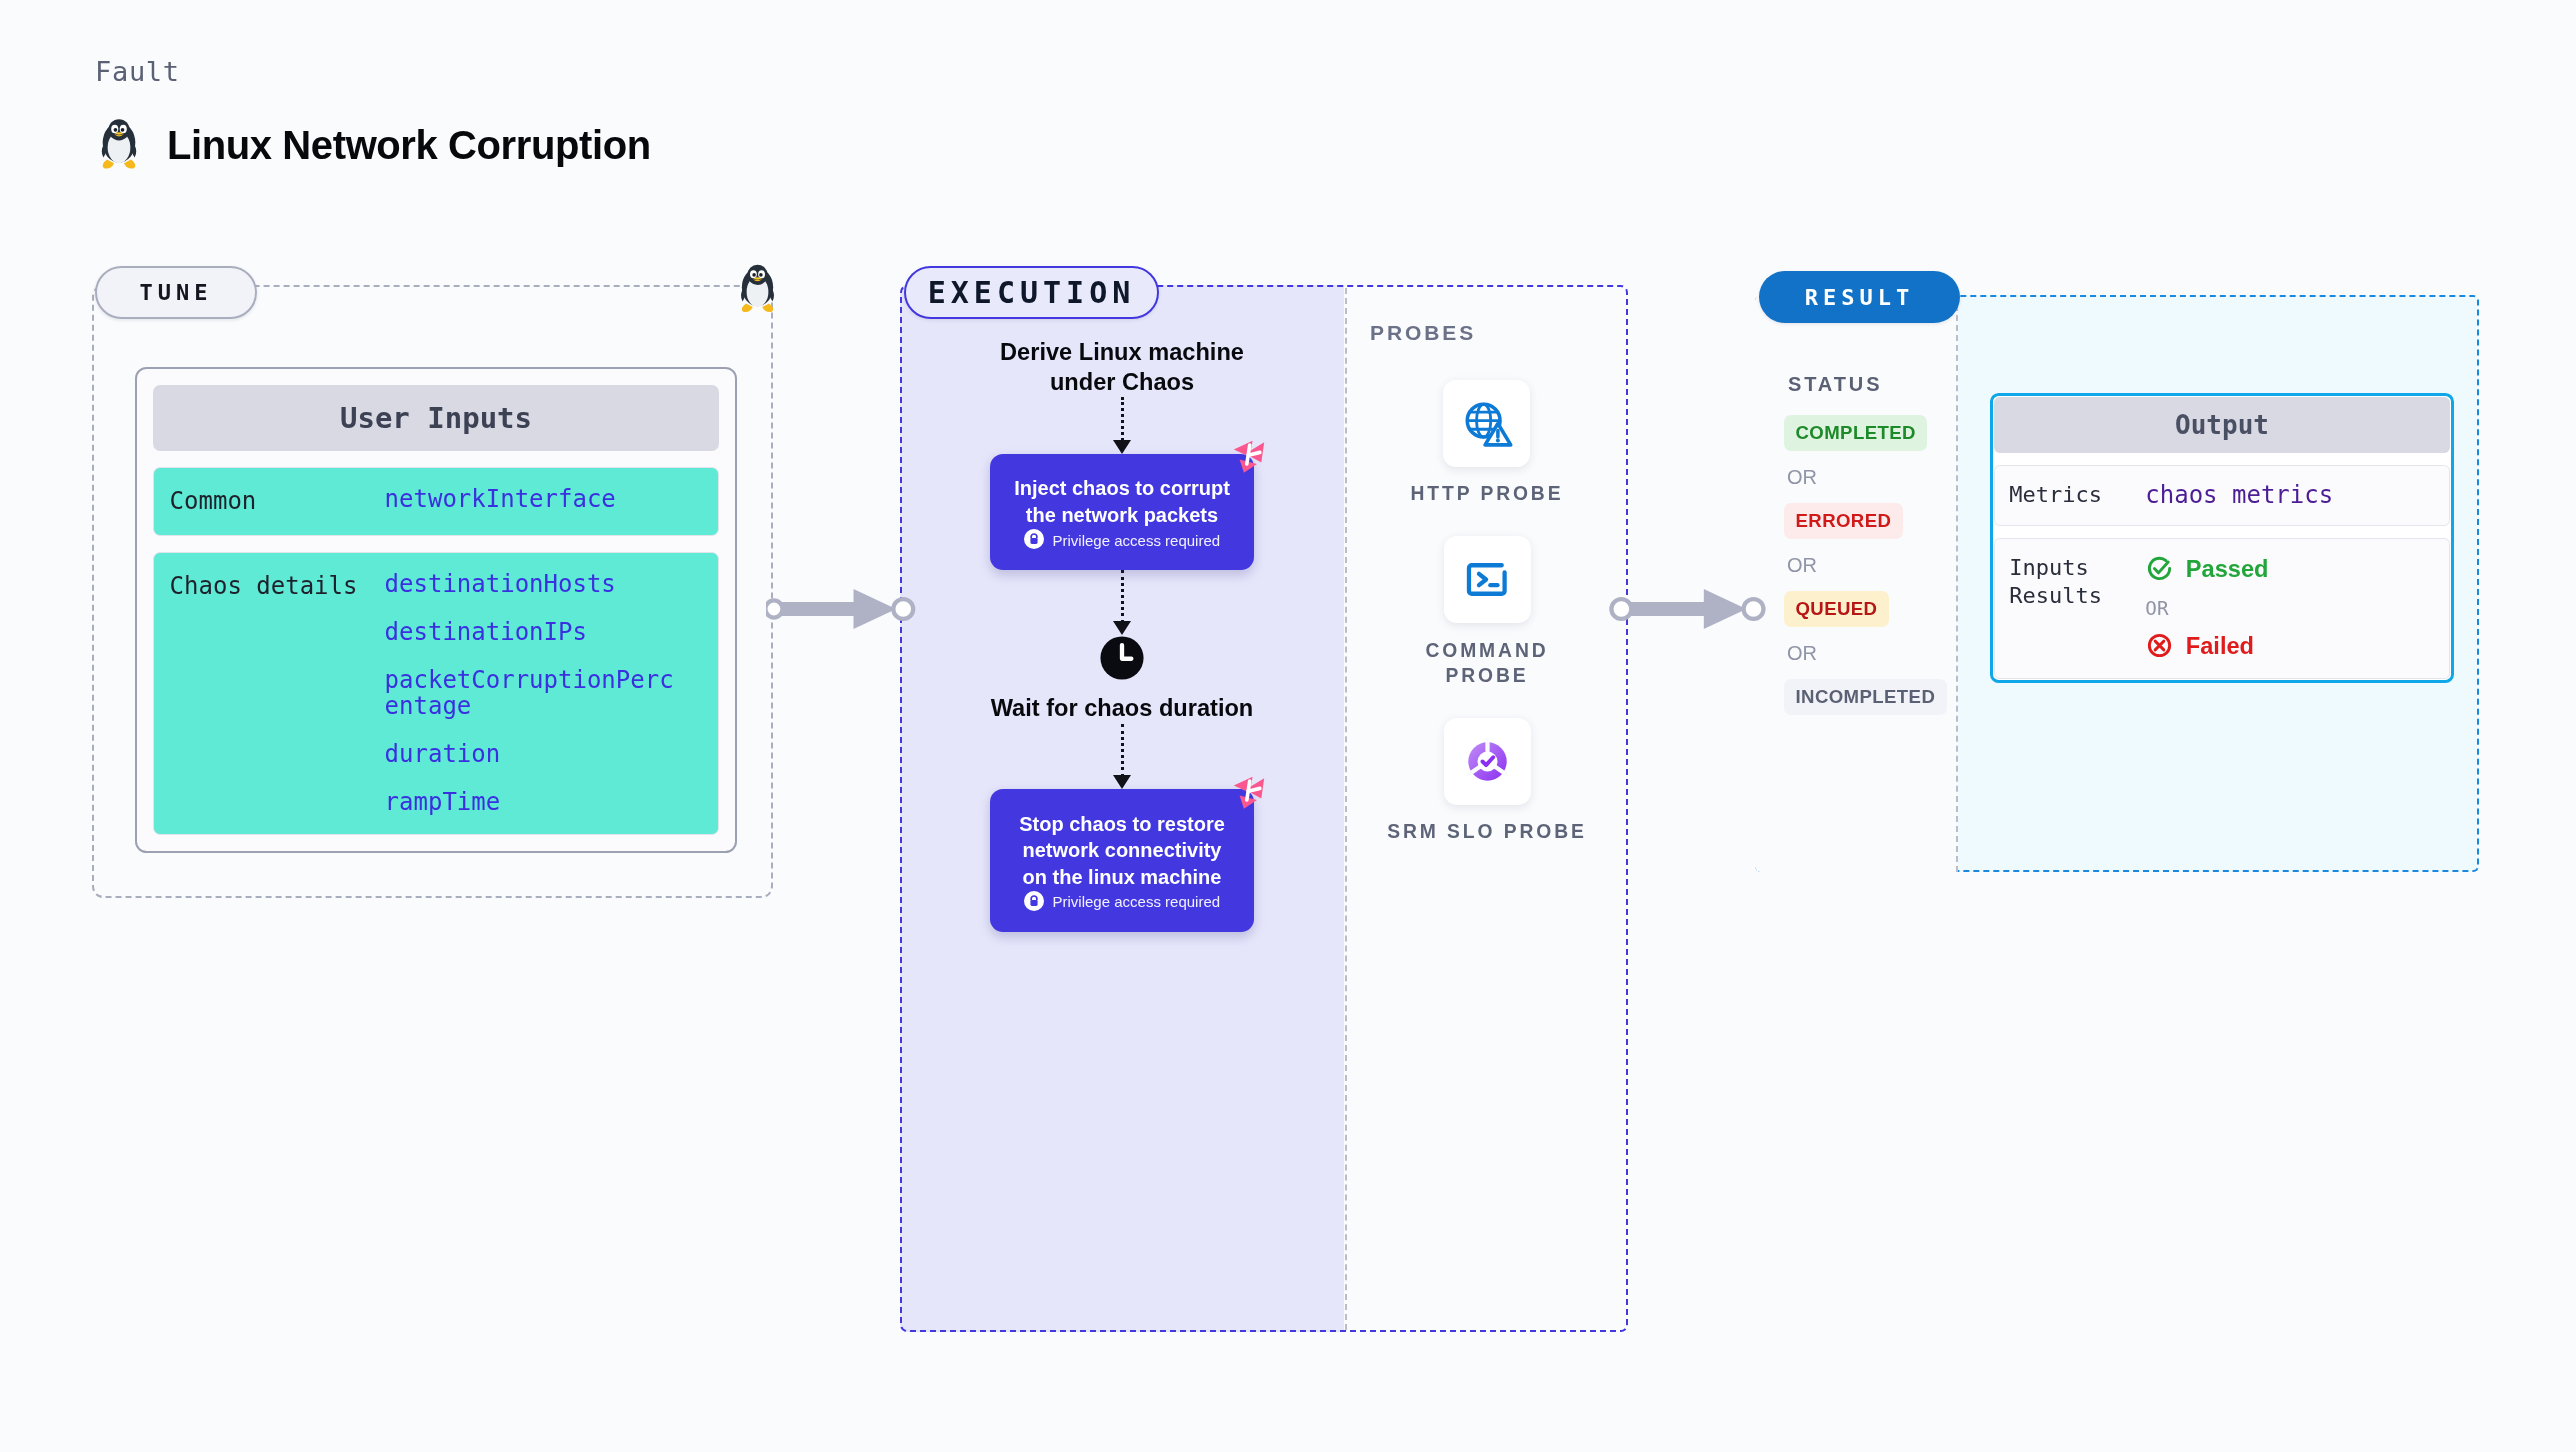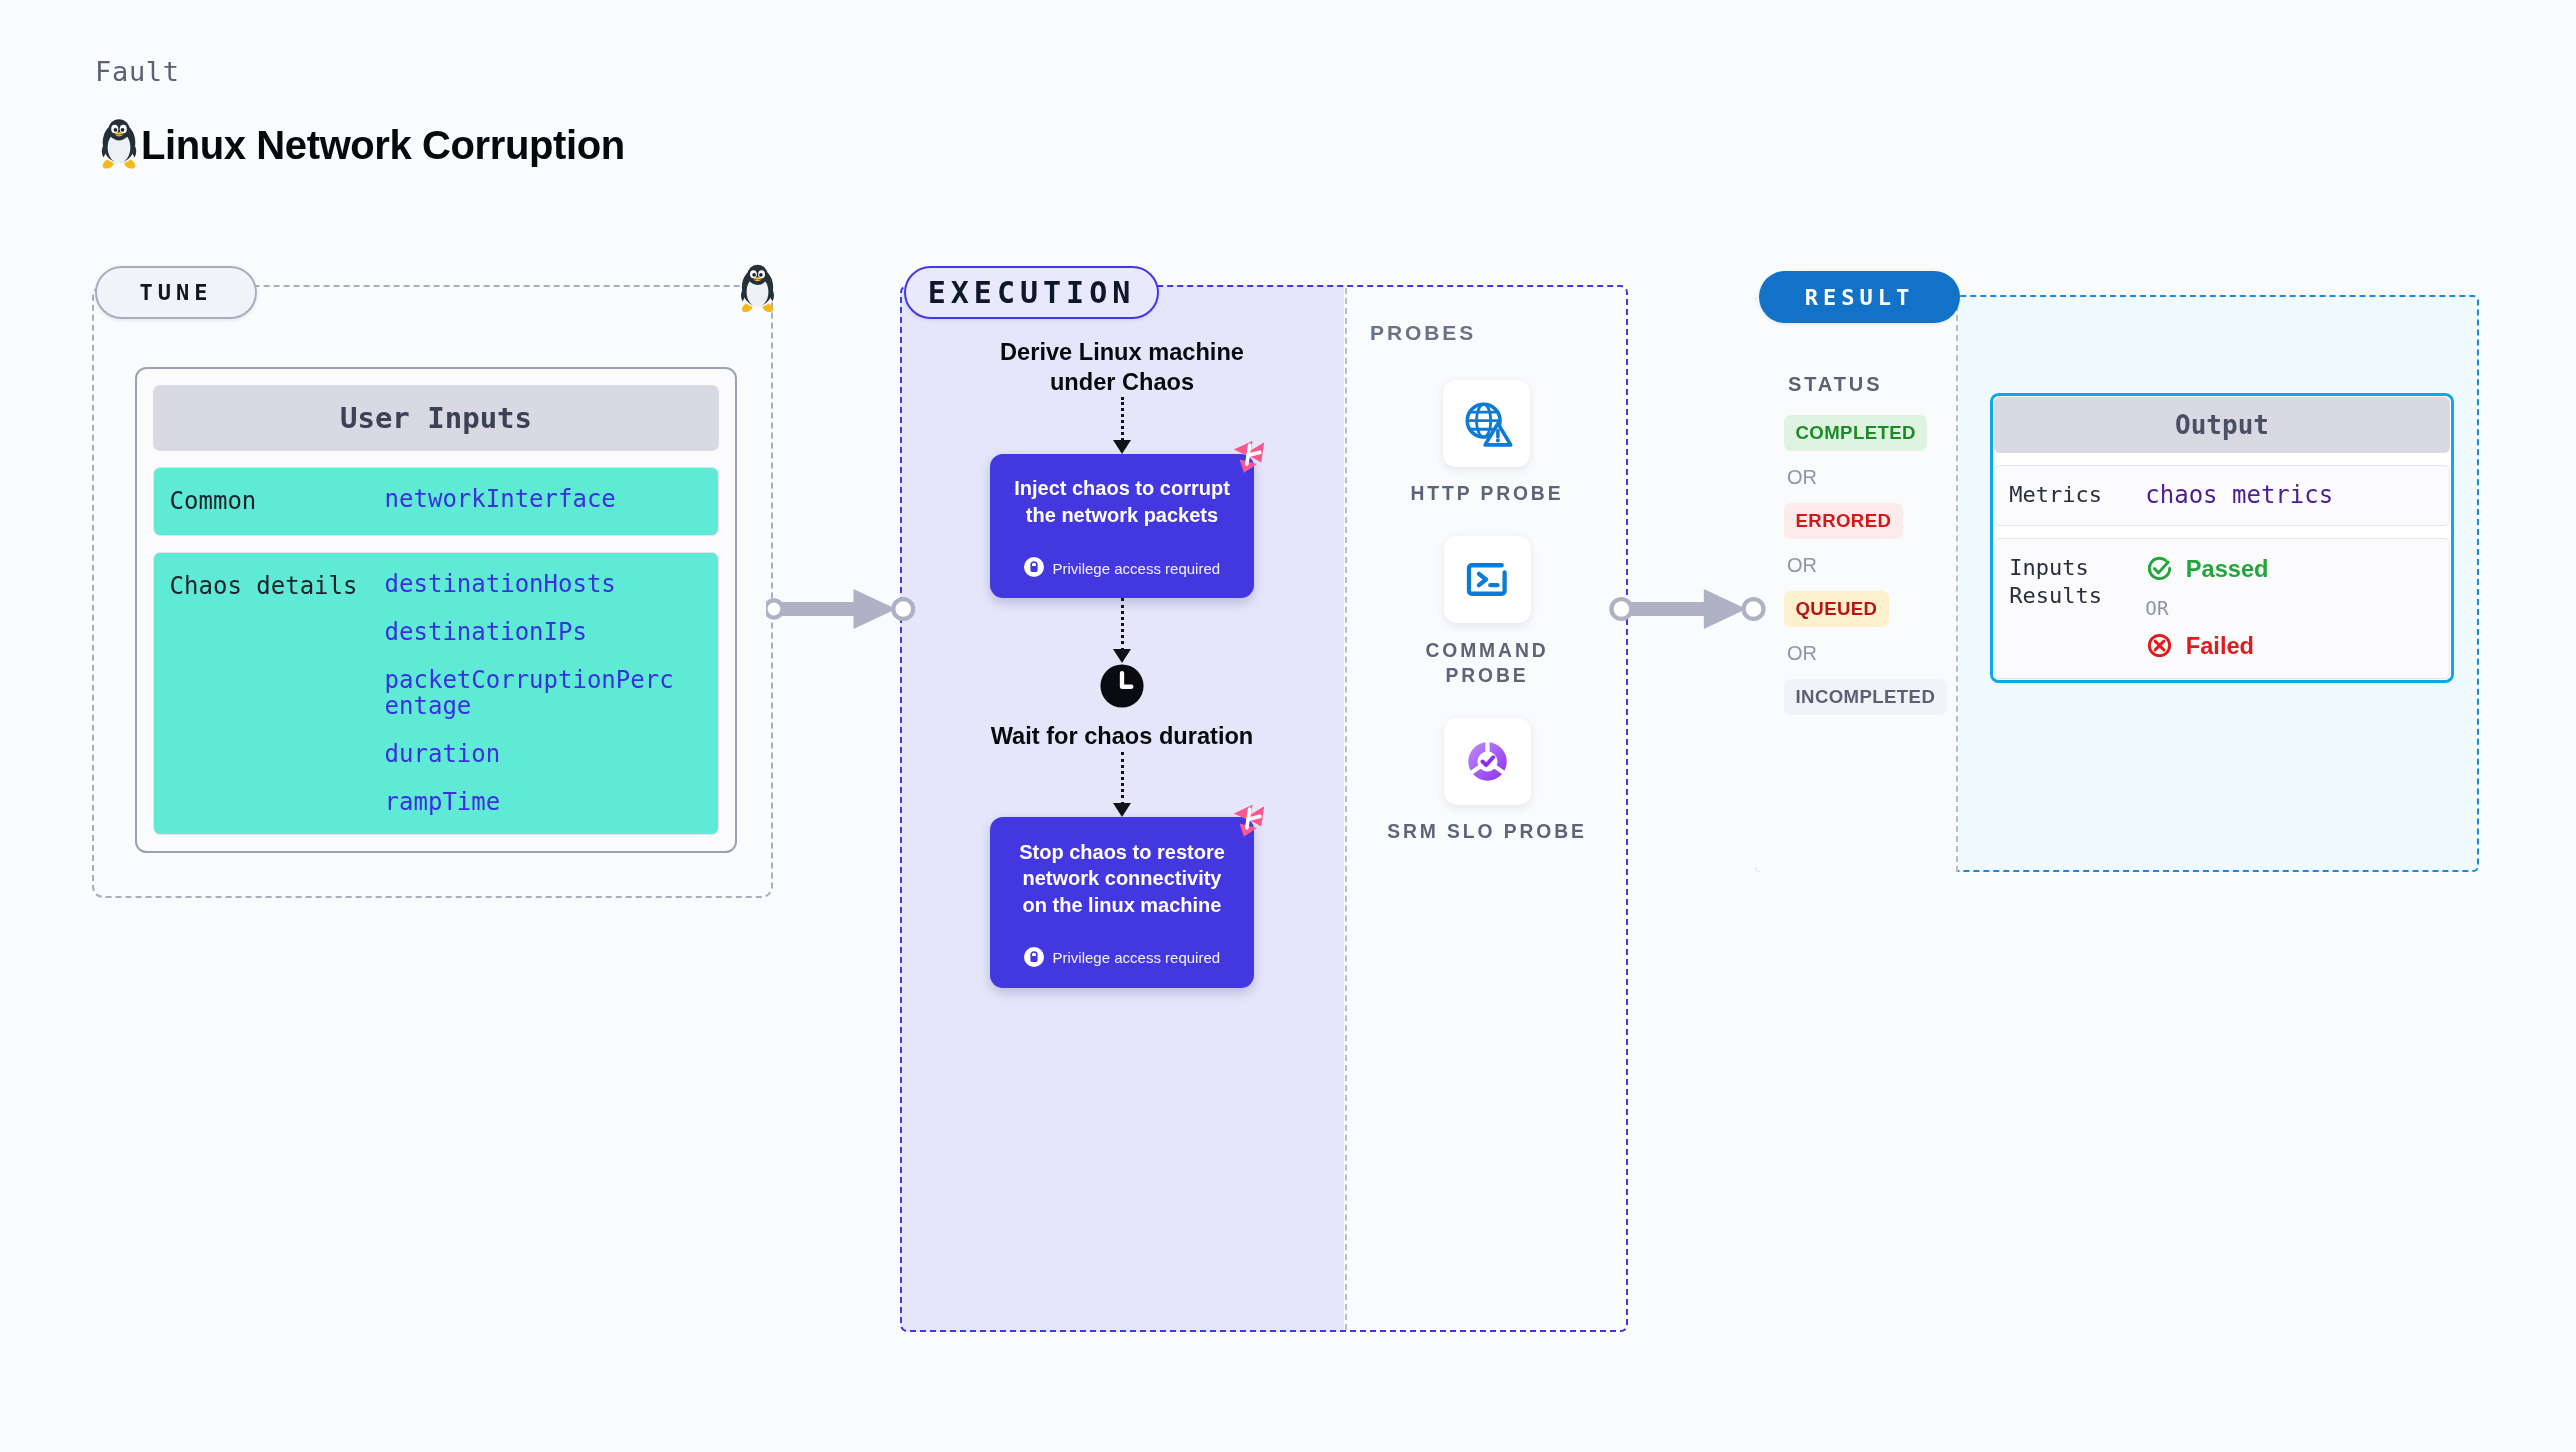--- a/index.html
+++ b/index.html
@@ -12,21 +12,21 @@
   .stage { position: relative; width: 2100px; height: 1452px; }
 
   
   .fault-label {
     position: absolute; left: 95px; top: 56px;
     font-family: "DejaVu Sans Mono", monospace;
     font-size: 27px; color: #5b6175; letter-spacing: 0.7px;
   }
   .title-row {
     position: absolute; left: 97px; top: 118px;
-    display: flex; align-items: center; 
+    display: flex; align-items: center; gap: 26px;
   }
   .title-text {
     font-size: 40px; font-weight: bold; color: #08090d;
     letter-spacing: -0.4px;
   }
 
   
   .pill {
     position: absolute; display: flex; align-items: center; justify-content: center;
     border-radius: 716px; font-family: "DejaVu Sans Mono", monospace;
@@ -105,21 +105,21 @@
     border-right: 9.3px solid transparent; border-top: 14.3px solid #111217;
     margin-top: -1.4px;
   }
   .chaos-card {
     position: relative; width: 264px; background: #4338e0; border-radius: 13px;
     padding: 21.5px 18.6px 18.6px; color: #fff; text-align: center;
     box-shadow: 0 4.3px 11.5px rgba(40,35,120,.22);
   }
   .chaos-card .ct { font-size: 20px; font-weight: bold; line-height: 1.32; }
   .priv-row {
-    margin-top: 29px; display: flex; align-items: center; justify-content: center; gap: 8.6px;
+    margin-top: 1px; display: flex; align-items: center; justify-content: center; gap: 8.6px;
   }
   .priv-text { font-size: 15px; color: #f2f1ff; }
   .litmus-badge { position: absolute; right: -15.8px; top: -18.6px; }
   .clock-icon { margin-bottom: 10px; }
 
   
   .probes-label {
     position: absolute; left: 1370px; top: 321px;
     font-size: 21px; font-weight: bold; color: #6b7186; letter-spacing: 2.9px;
   }

